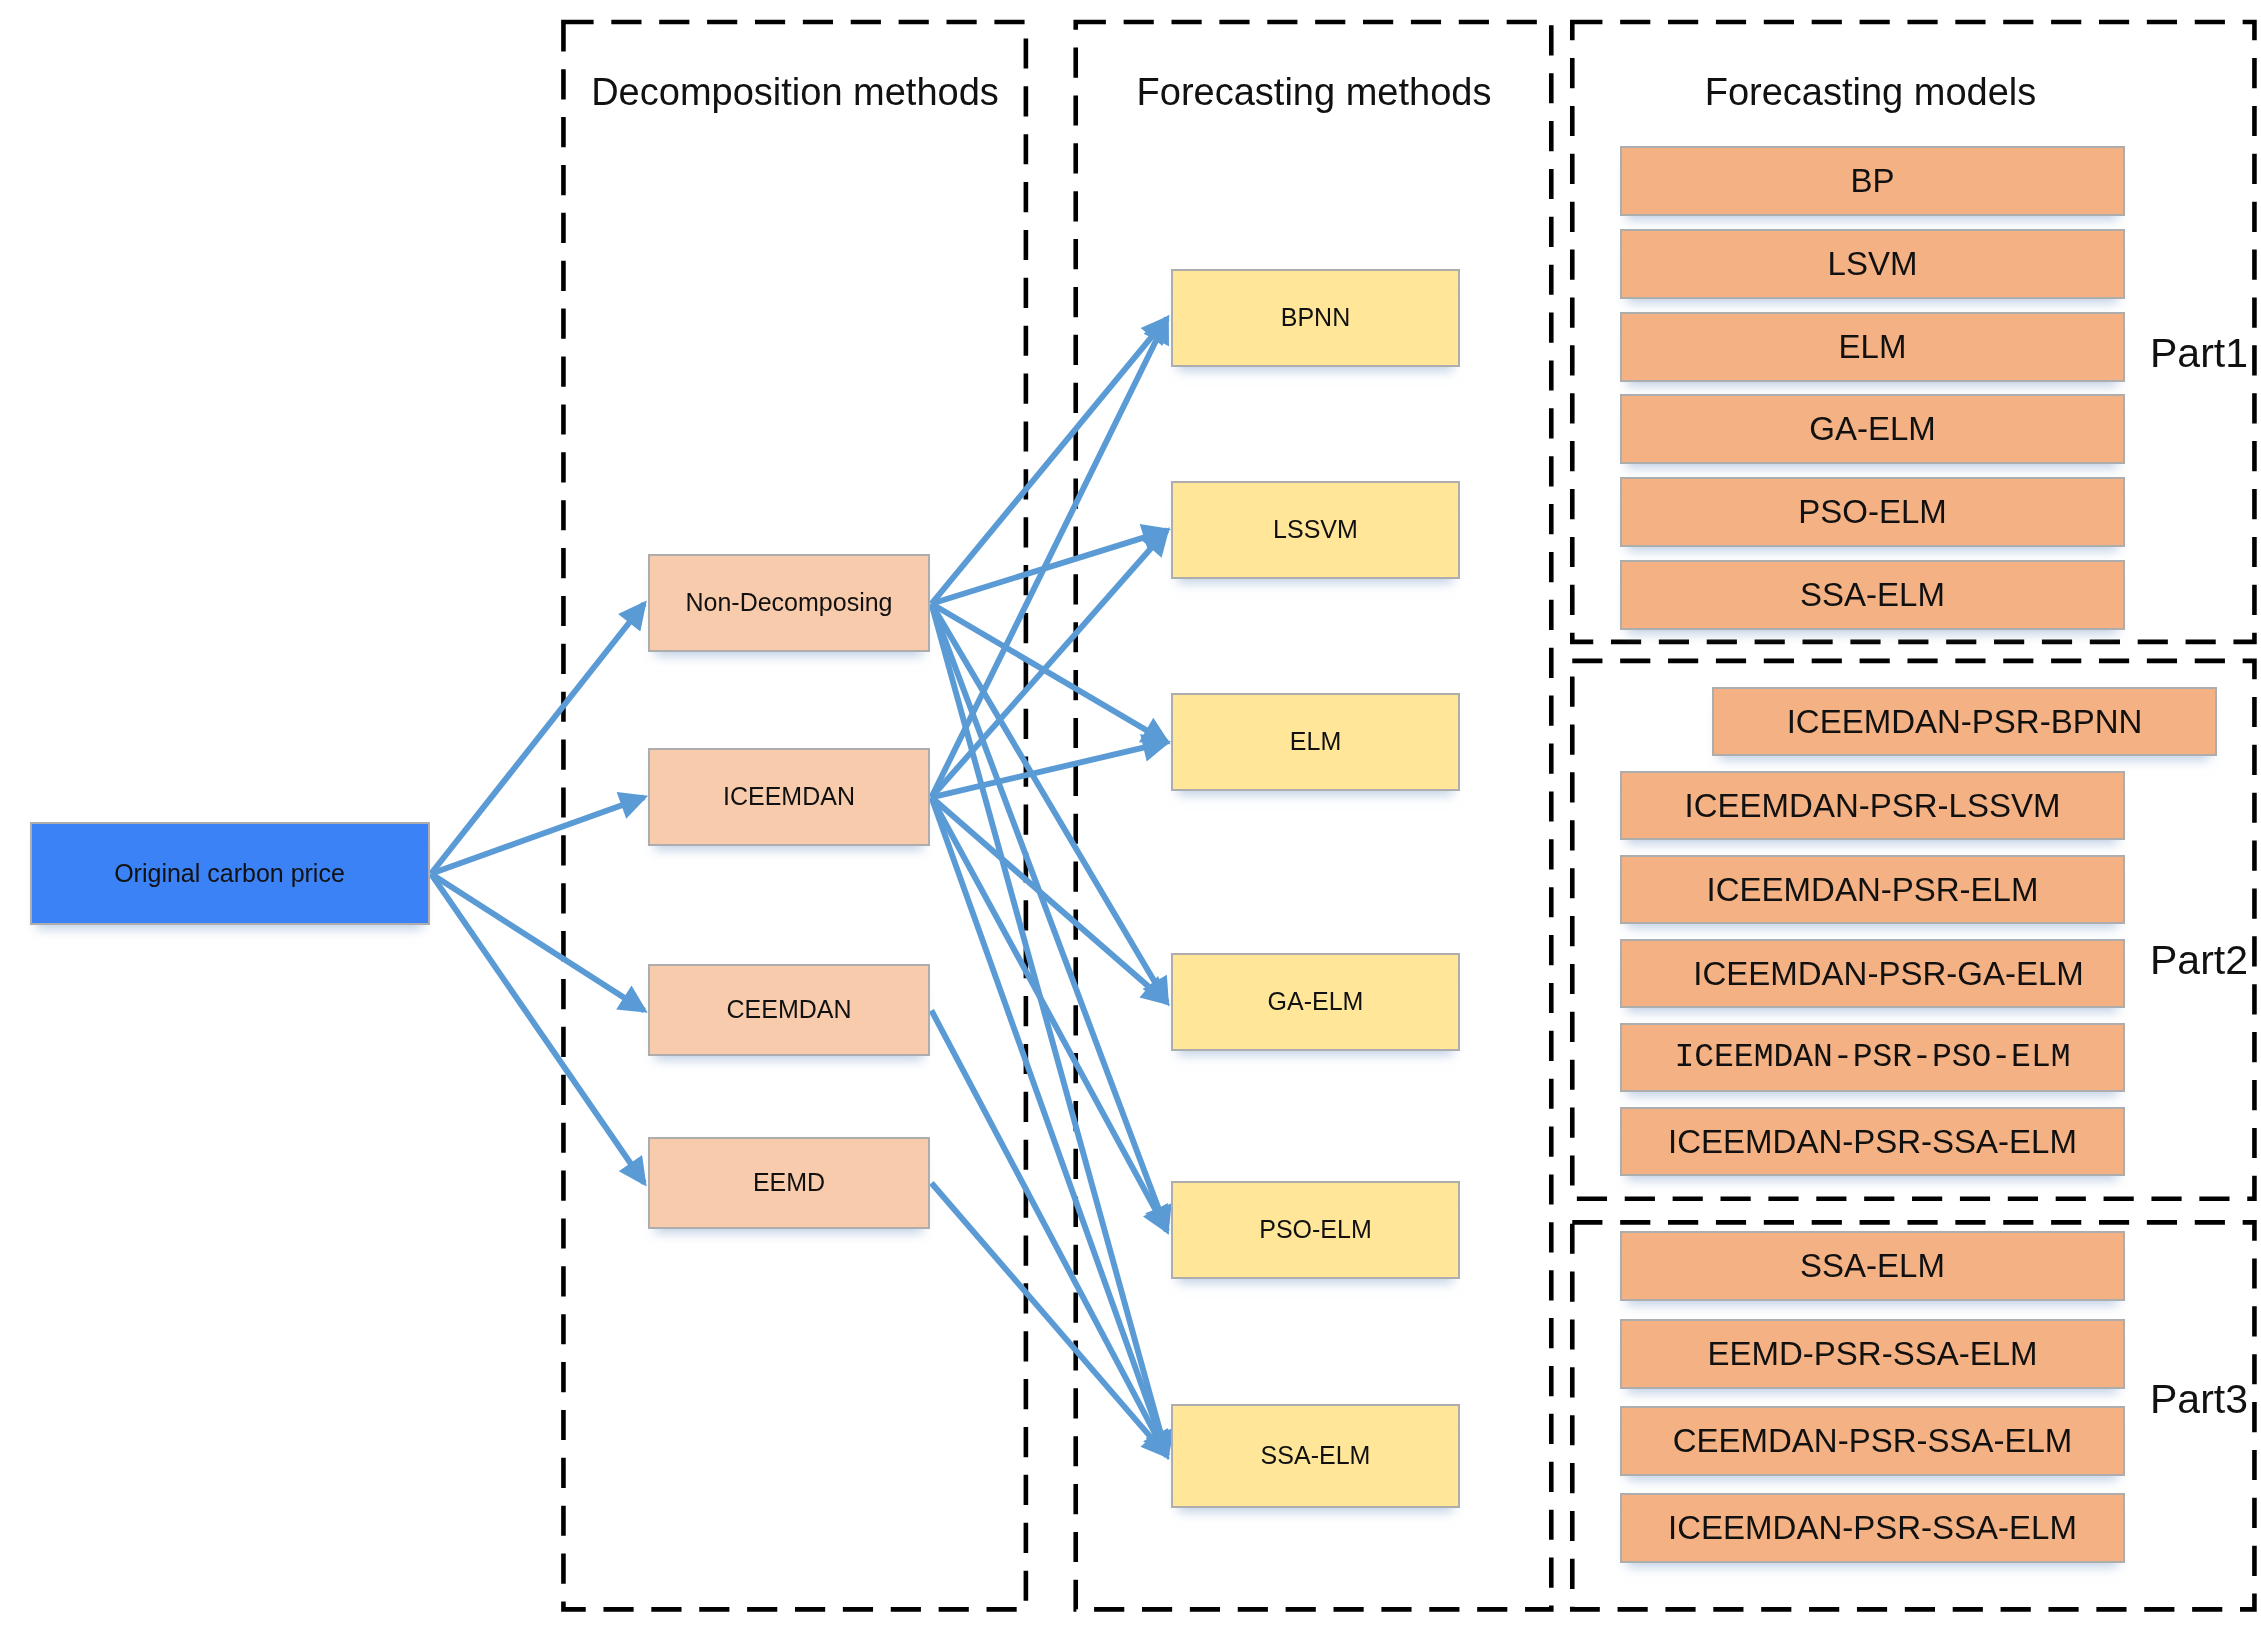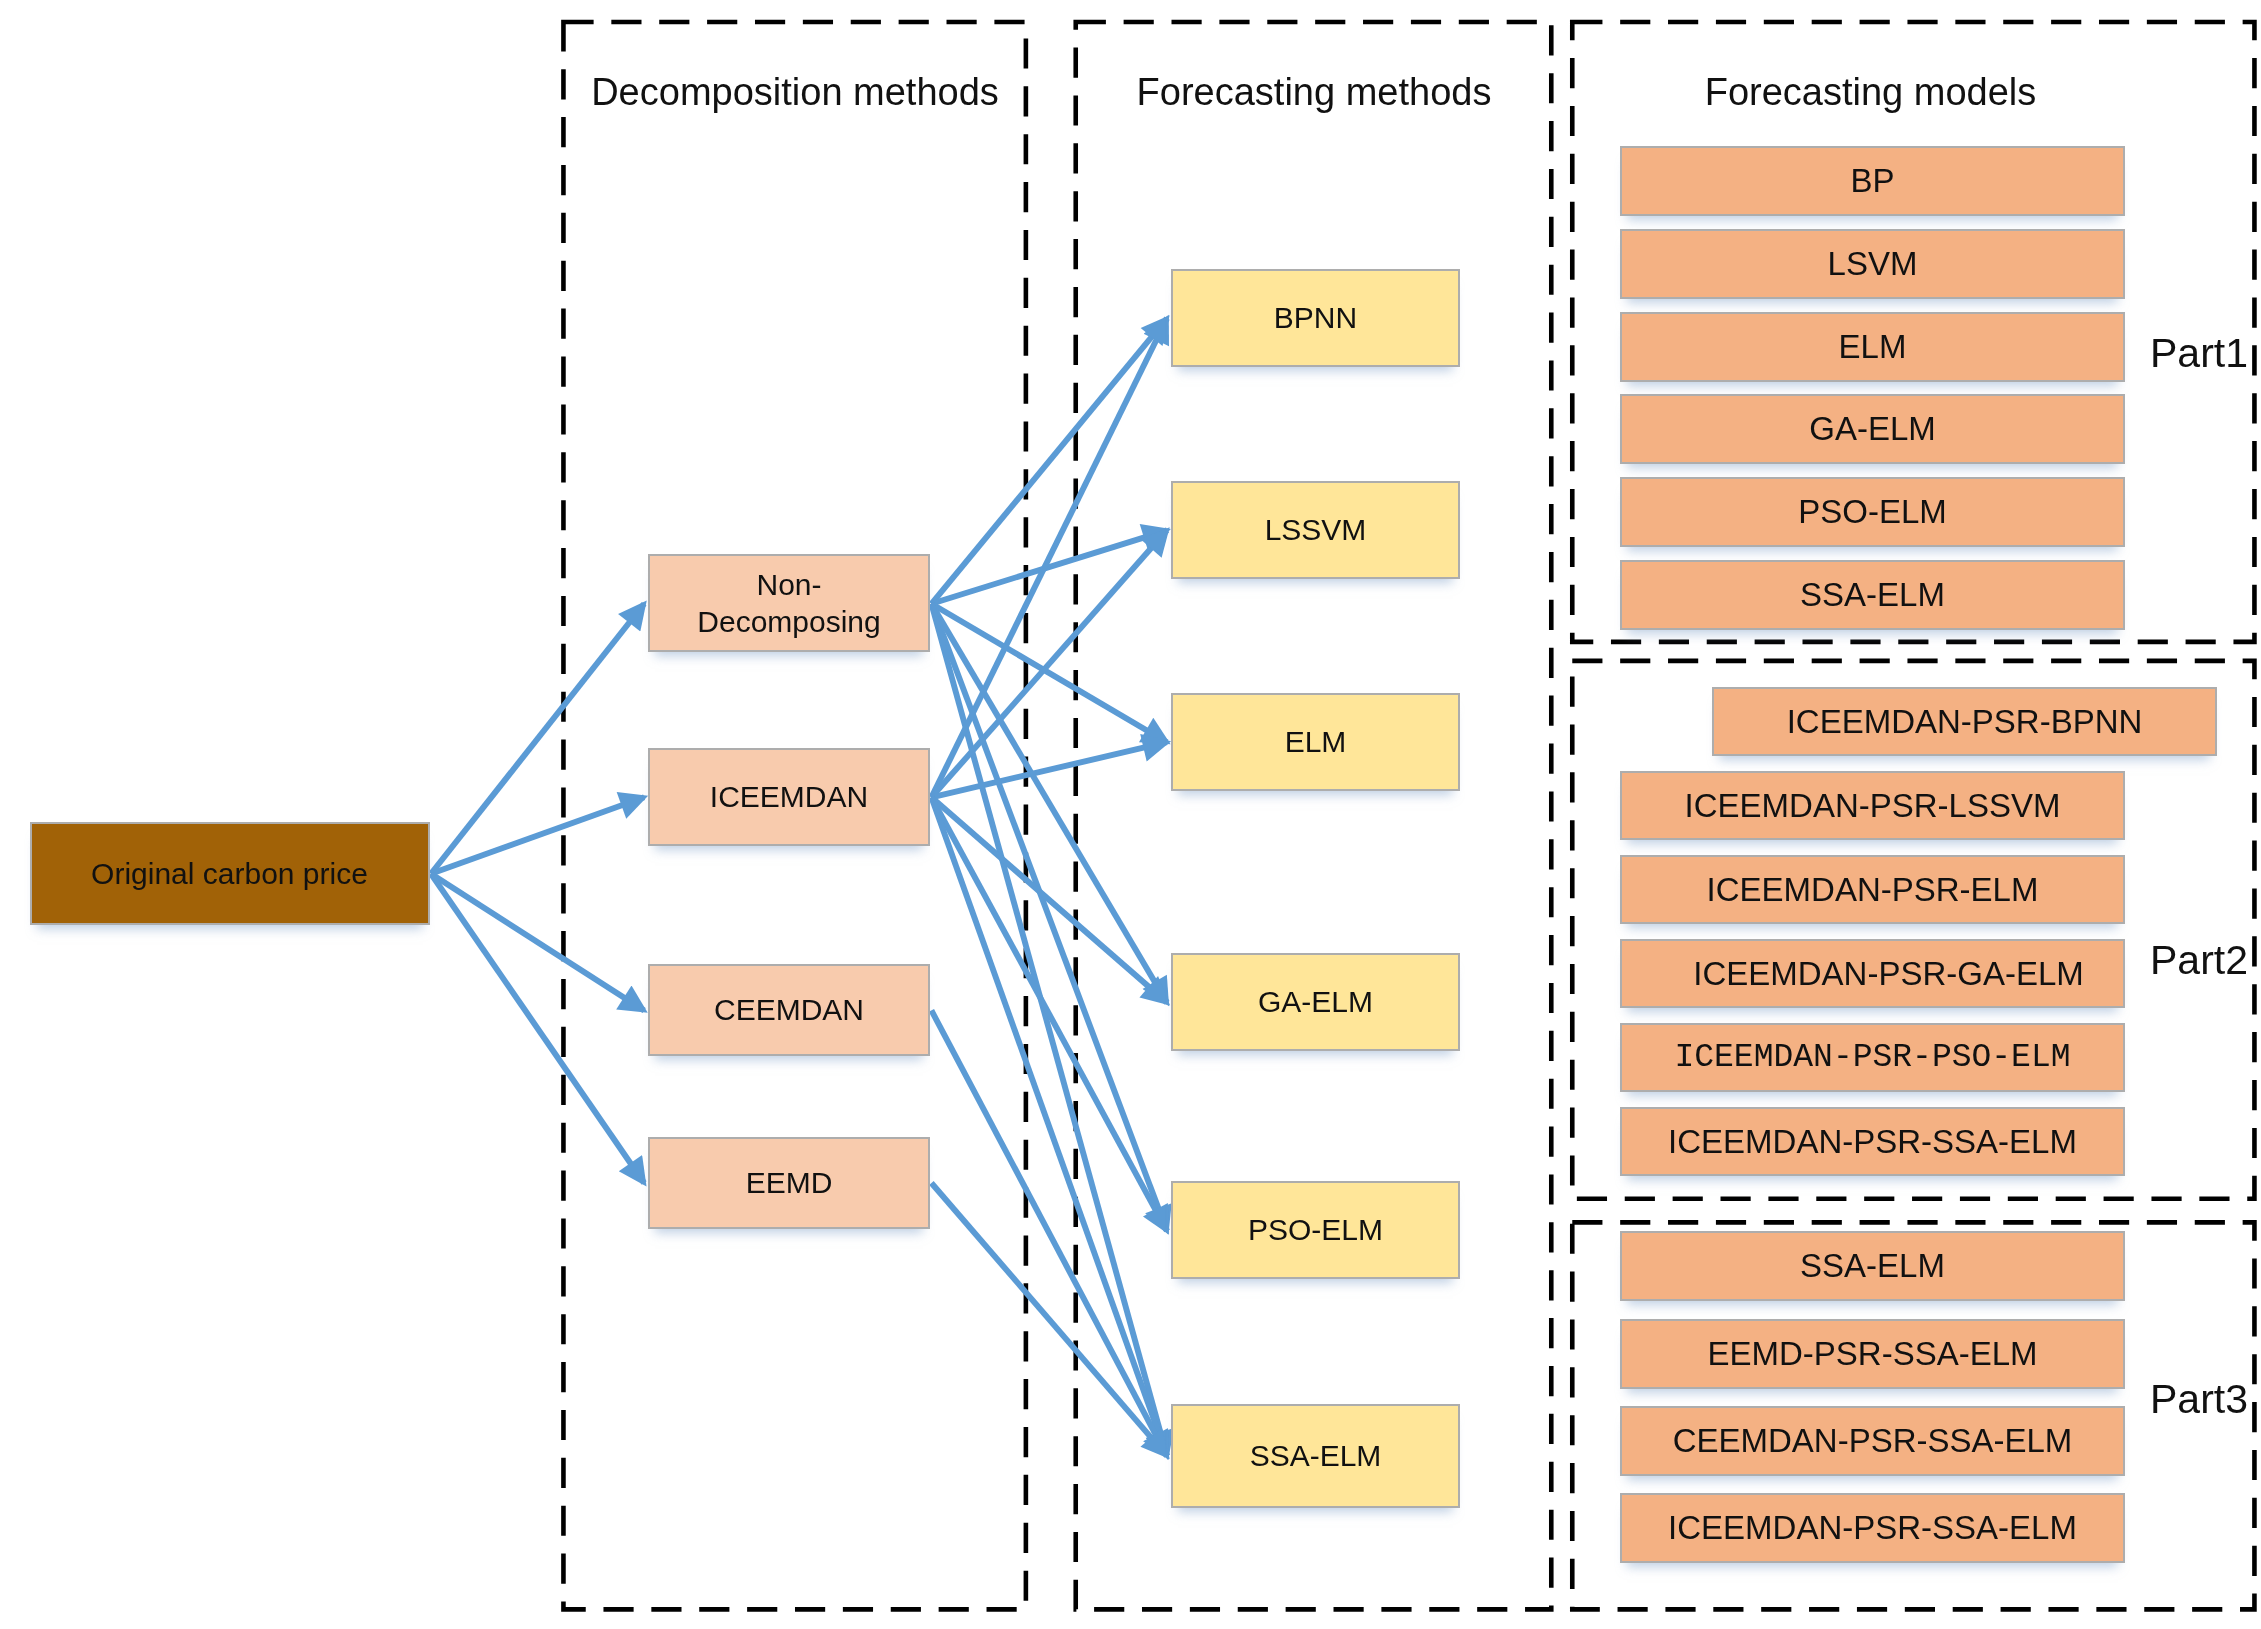--- a/index.html
+++ b/index.html
@@ -3,22 +3,22 @@
 <meta charset="utf-8">
 <style>
   html,body{margin:0;padding:0;background:#ffffff;}
   body{width:2261px;height:1630px;position:relative;font-family:"Liberation Sans",sans-serif;}
   #canvas{position:absolute;left:0;top:0;width:2261px;height:1368px;}
   #overlay{position:absolute;left:0;top:0;width:2261px;height:1630px;pointer-events:none;}
   .node{position:absolute;display:flex;align-items:center;justify-content:center;
         text-align:center;color:#111;box-sizing:border-box;
         border:2.6px solid #ADADAD;
         box-shadow:0 10.5px 10.5px -6.6px rgba(140,170,205,0.55);}
-  .node .nlabel{font-size:30px;line-height:1.25;}
-  .src{background:#a16207;}
+  .node .nlabel{font-size:25px;line-height:1.25;}
+  .src{background:#3b82f6;}
   .decomp{background:#F8CBAD;}
   .method{background:#FFE699;}
   .model{background:#F4B183;}
   .model .nlabel{font-size:33px;}
   .coltitle{position:absolute;text-align:center;font-size:38px;color:#111;}
   .partlabel{position:absolute;font-size:41px;color:#111;text-align:left;}
   .wrapnarrow .nlabel{display:inline-block;max-width:216px;}
   .srcwrap .nlabel{display:inline-block;max-width:282px;}
 </style>
 </head>

